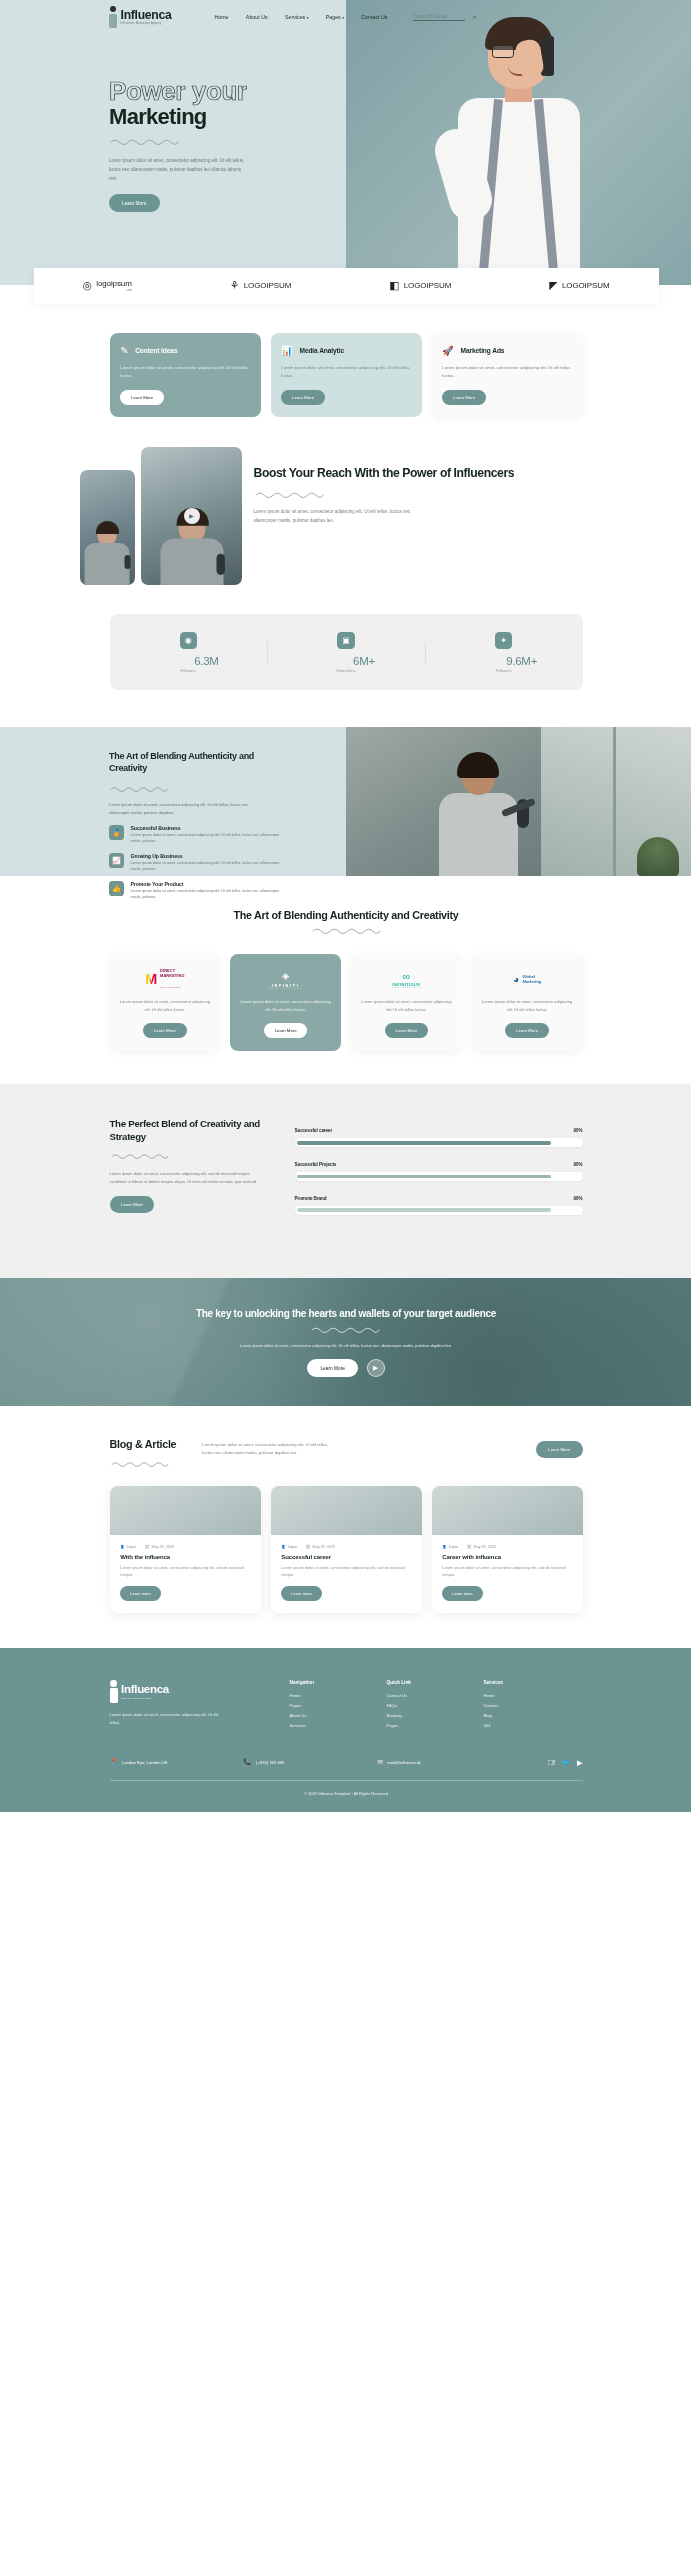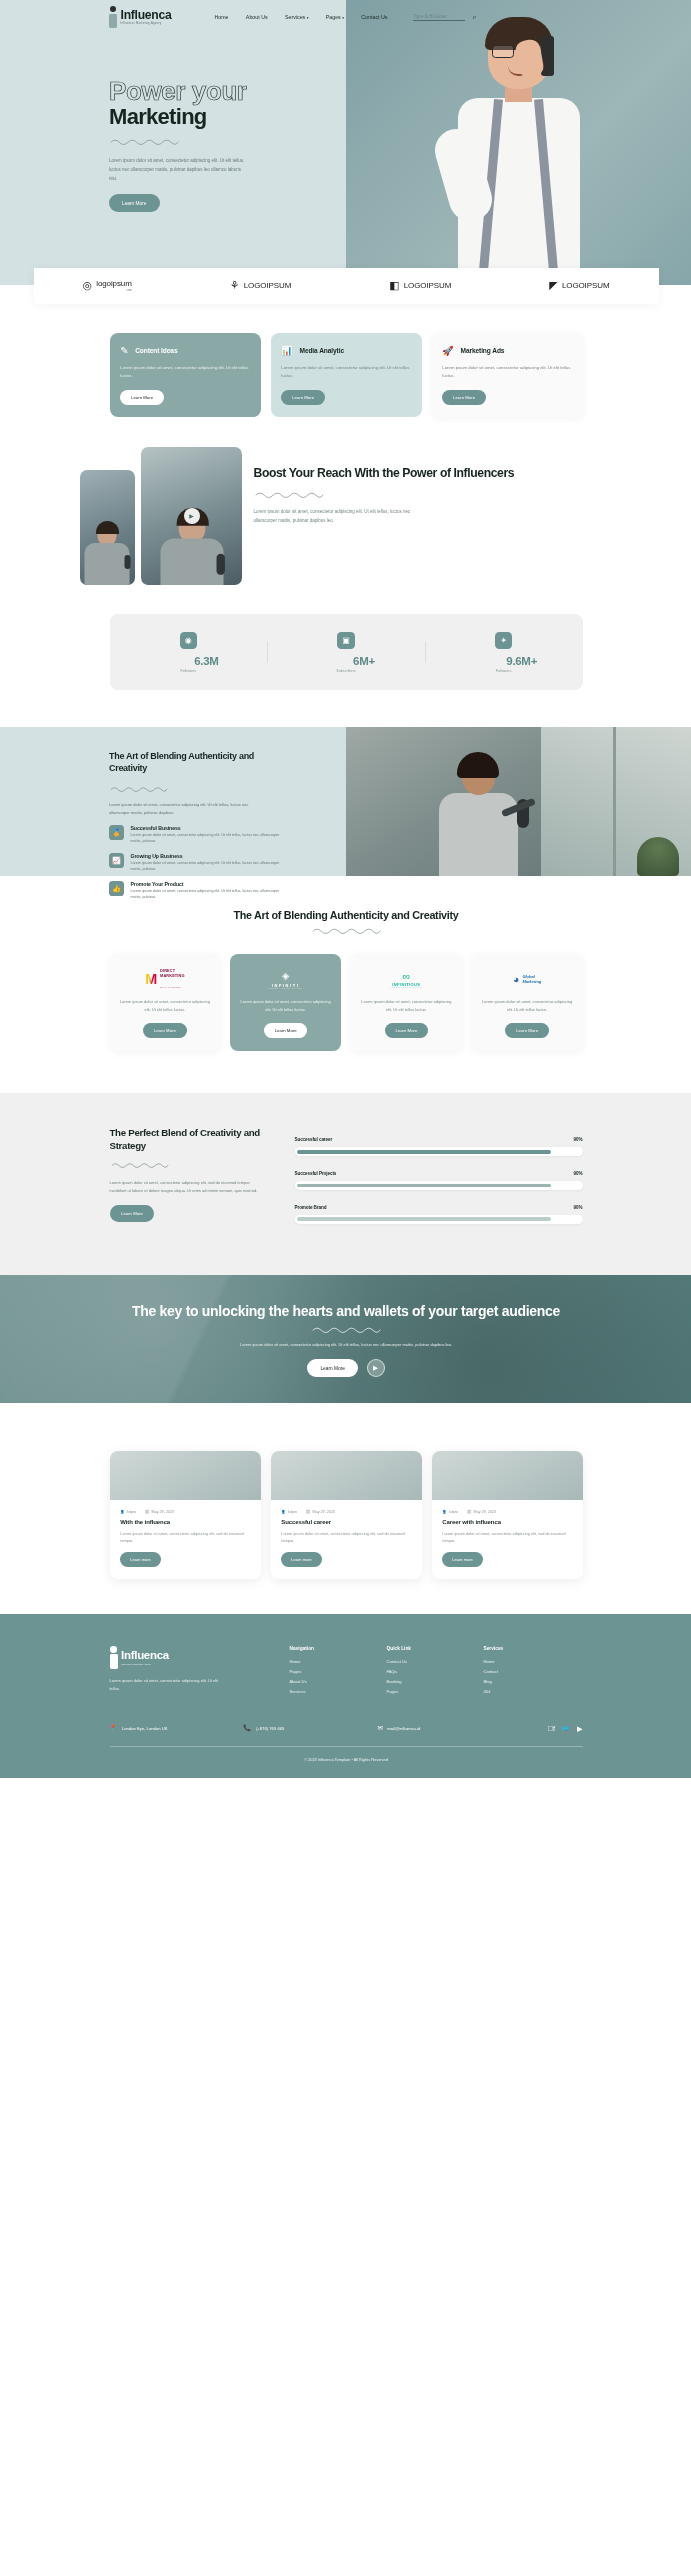--- a/index.html
+++ b/index.html
@@ -142,21 +142,21 @@
     height:76px; display:flex; align-items:center;
   }
   .sb-item { flex:1; text-align:center; position:relative; }
   .sb-item + .sb-item::before {
     content:""; position:absolute; left:0; top:10px; bottom:10px; width:0.7px; background:#ddd;
   }
   .sb-ico {
     width:17.3px; height:17.3px; border-radius:4.3px; background:#6c9492; color:#fff;
     display:flex; align-items:center; justify-content:center; font-size:8px; margin:0 auto 5.8px;
   }
-  .sb-num { font-size:11.5px; font-weight:bold; color:#5e8a88; letter-spacing:-0.3px;margin-left:36px; }
+  .sb-num { font-size:11.5px; font-weight:normal; color:#5e8a88; letter-spacing:-0.3px;margin-left:36px; }
   .sb-lbl { font-size:3.7px; color:#8d9a97; margin-top:2.2px; }
 
   
   .artsplit { margin-top:37px; display:flex; height:149px; }
   .art-left { width:346px; background:#d3e1e3; padding:24px 0 0 109px; }
   .art-h { font-size:9px; font-weight:bold; line-height:1.3; letter-spacing:-0.3px; width:156px; }
   .art-p { font-size:4px; line-height:1.95; color:#63736f; margin-top:7.2px; width:157px; }
   .feat { display:flex; gap:6.5px; margin-top:8px; width:179px; }
   .feat-ico {
     width:15px; height:15px; min-width:15px; border-radius:3.6px; background:#6f9492; color:#fff;
@@ -202,21 +202,21 @@
   .lg-infiniti small { display:block; font-size:1.6px; letter-spacing:1px; opacity:.7; }
   .lg-inf2 { text-align:center; color:#16b49a; }
   .lg-inf2 .gl { font-size:10.8px; line-height:1; }
   .lg-inf2 b { display:block; font-size:4px; letter-spacing:0.4px; }
   .lg-inf2 small { display:block; font-size:1.6px; letter-spacing:0.9px; opacity:.6; }
   .lg-global { display:flex; align-items:center; gap:2.9px; }
   .lg-global .gl { font-size:10.8px; color:#2b6fa8; line-height:1; }
   .lg-global b { font-size:4px; color:#1f6fb0; font-style:italic; text-align:left; display:block; line-height:1.25; }
 
   
-  .blend { background:#f0f0f0; margin-top:42px; padding:33px 0 37px; }
+  .blend { background:#f0f0f0; margin-top:33px; padding:33px 0 49px; }
   .blend-in { display:flex; width:473px; margin:0 auto; gap:29px; }
   .blend-left { width:156px; }
   .blend-h { font-size:9.7px; font-weight:bold; line-height:1.35; letter-spacing:-0.3px; }
   .blend-p { font-size:4px; line-height:1.95; color:#73817e; margin-top:8px; }
   .blend-left .btn { margin-top:10.8px; padding:5.8px 11.5px; font-size:4.3px; }
   .blend-right { flex:1; padding-top:11.5px; }
   .prow { margin-bottom:14.4px; }
   .prow-top { display:flex; justify-content:space-between; align-items:center; }
   .prow-lbl { font-size:4.6px; font-weight:bold; letter-spacing:-0.1px; }
   .prow-pct { font-size:4.5px; font-weight:bold; }
@@ -233,21 +233,21 @@
     text-align:center;
   }
   .cta::before {
     content:""; position:absolute; inset:0;
     background:
       radial-gradient(circle at 22% 34%, rgba(255,255,255,.14), transparent 40%),
       radial-gradient(circle at 70% 70%, rgba(0,0,0,.16), transparent 46%),
       linear-gradient(115deg, rgba(255,255,255,.07) 0 30%, transparent 31%);
   }
   .cta-in { position:relative; z-index:2; }
-  .cta-h { font-size:14px; font-weight:bold; color:#fff; line-height:1.35; letter-spacing:-0.3px; }
+  .cta-h { font-size:10px; font-weight:bold; color:#fff; line-height:1.35; letter-spacing:-0.3px; }
   .cta-p { font-size:4px; line-height:1.9; color:#e6eeed; margin-top:8.6px; }
   .cta-actions { display:flex; align-items:center; justify-content:center; gap:8.6px; margin-top:10px; }
   .cta-play {
     width:18px; height:18px; border-radius:50%; background:rgba(255,255,255,.28);
     border:0.7px solid rgba(255,255,255,.65); color:#fff;
     display:flex; align-items:center; justify-content:center; font-size:6.5px;
   }
 
   
   .blog { padding:32px 0 35px; }
@@ -610,20 +610,32 @@
       </div>
       <p class="cta-p">Lorem ipsum dolor sit amet, consectetur adipiscing elit. Ut elit tellus, luctus nec ullamcorper mattis, pulvinar dapibus leo.</p>
       <div class="cta-actions">
         <a class="btn btn-white" href="#">Learn More</a>
         <span class="cta-play">▶</span>
       </div>
     </div>
   </section>
 
   <section class="blog">
+    <div class="blog-head">
+      <div>
+        <h2 class="blog-h">Blog &amp; Article</h2>
+        <div class="squiggle">
+          <svg width="58" height="6.5" viewBox="0 0 80 9">
+              <path d="M1 5 Q6 0 11 5 T21 5 T31 5 T41 5 T51 5 T61 5 T71 5 T79 4" fill="none" stroke="#7d8f8c" stroke-width="1"></path>
+            </svg>
+        </div>
+      </div>
+      <p class="blog-intro">Lorem ipsum dolor sit amet, consectetur adipiscing elit. Ut elit tellus, luctus nec ullamcorper mattis, pulvinar dapibus leo.</p>
+      <a class="btn" href="#">Learn More</a>
+    </div>
 
     <div class="bcards">
       <article class="bcard">
         <div class="bcard-img"></div>
         <div class="bcard-body">
           <div class="bmeta">
             <span>
                 <span>👤</span>
                 <span>kitpro</span>
               </span>

